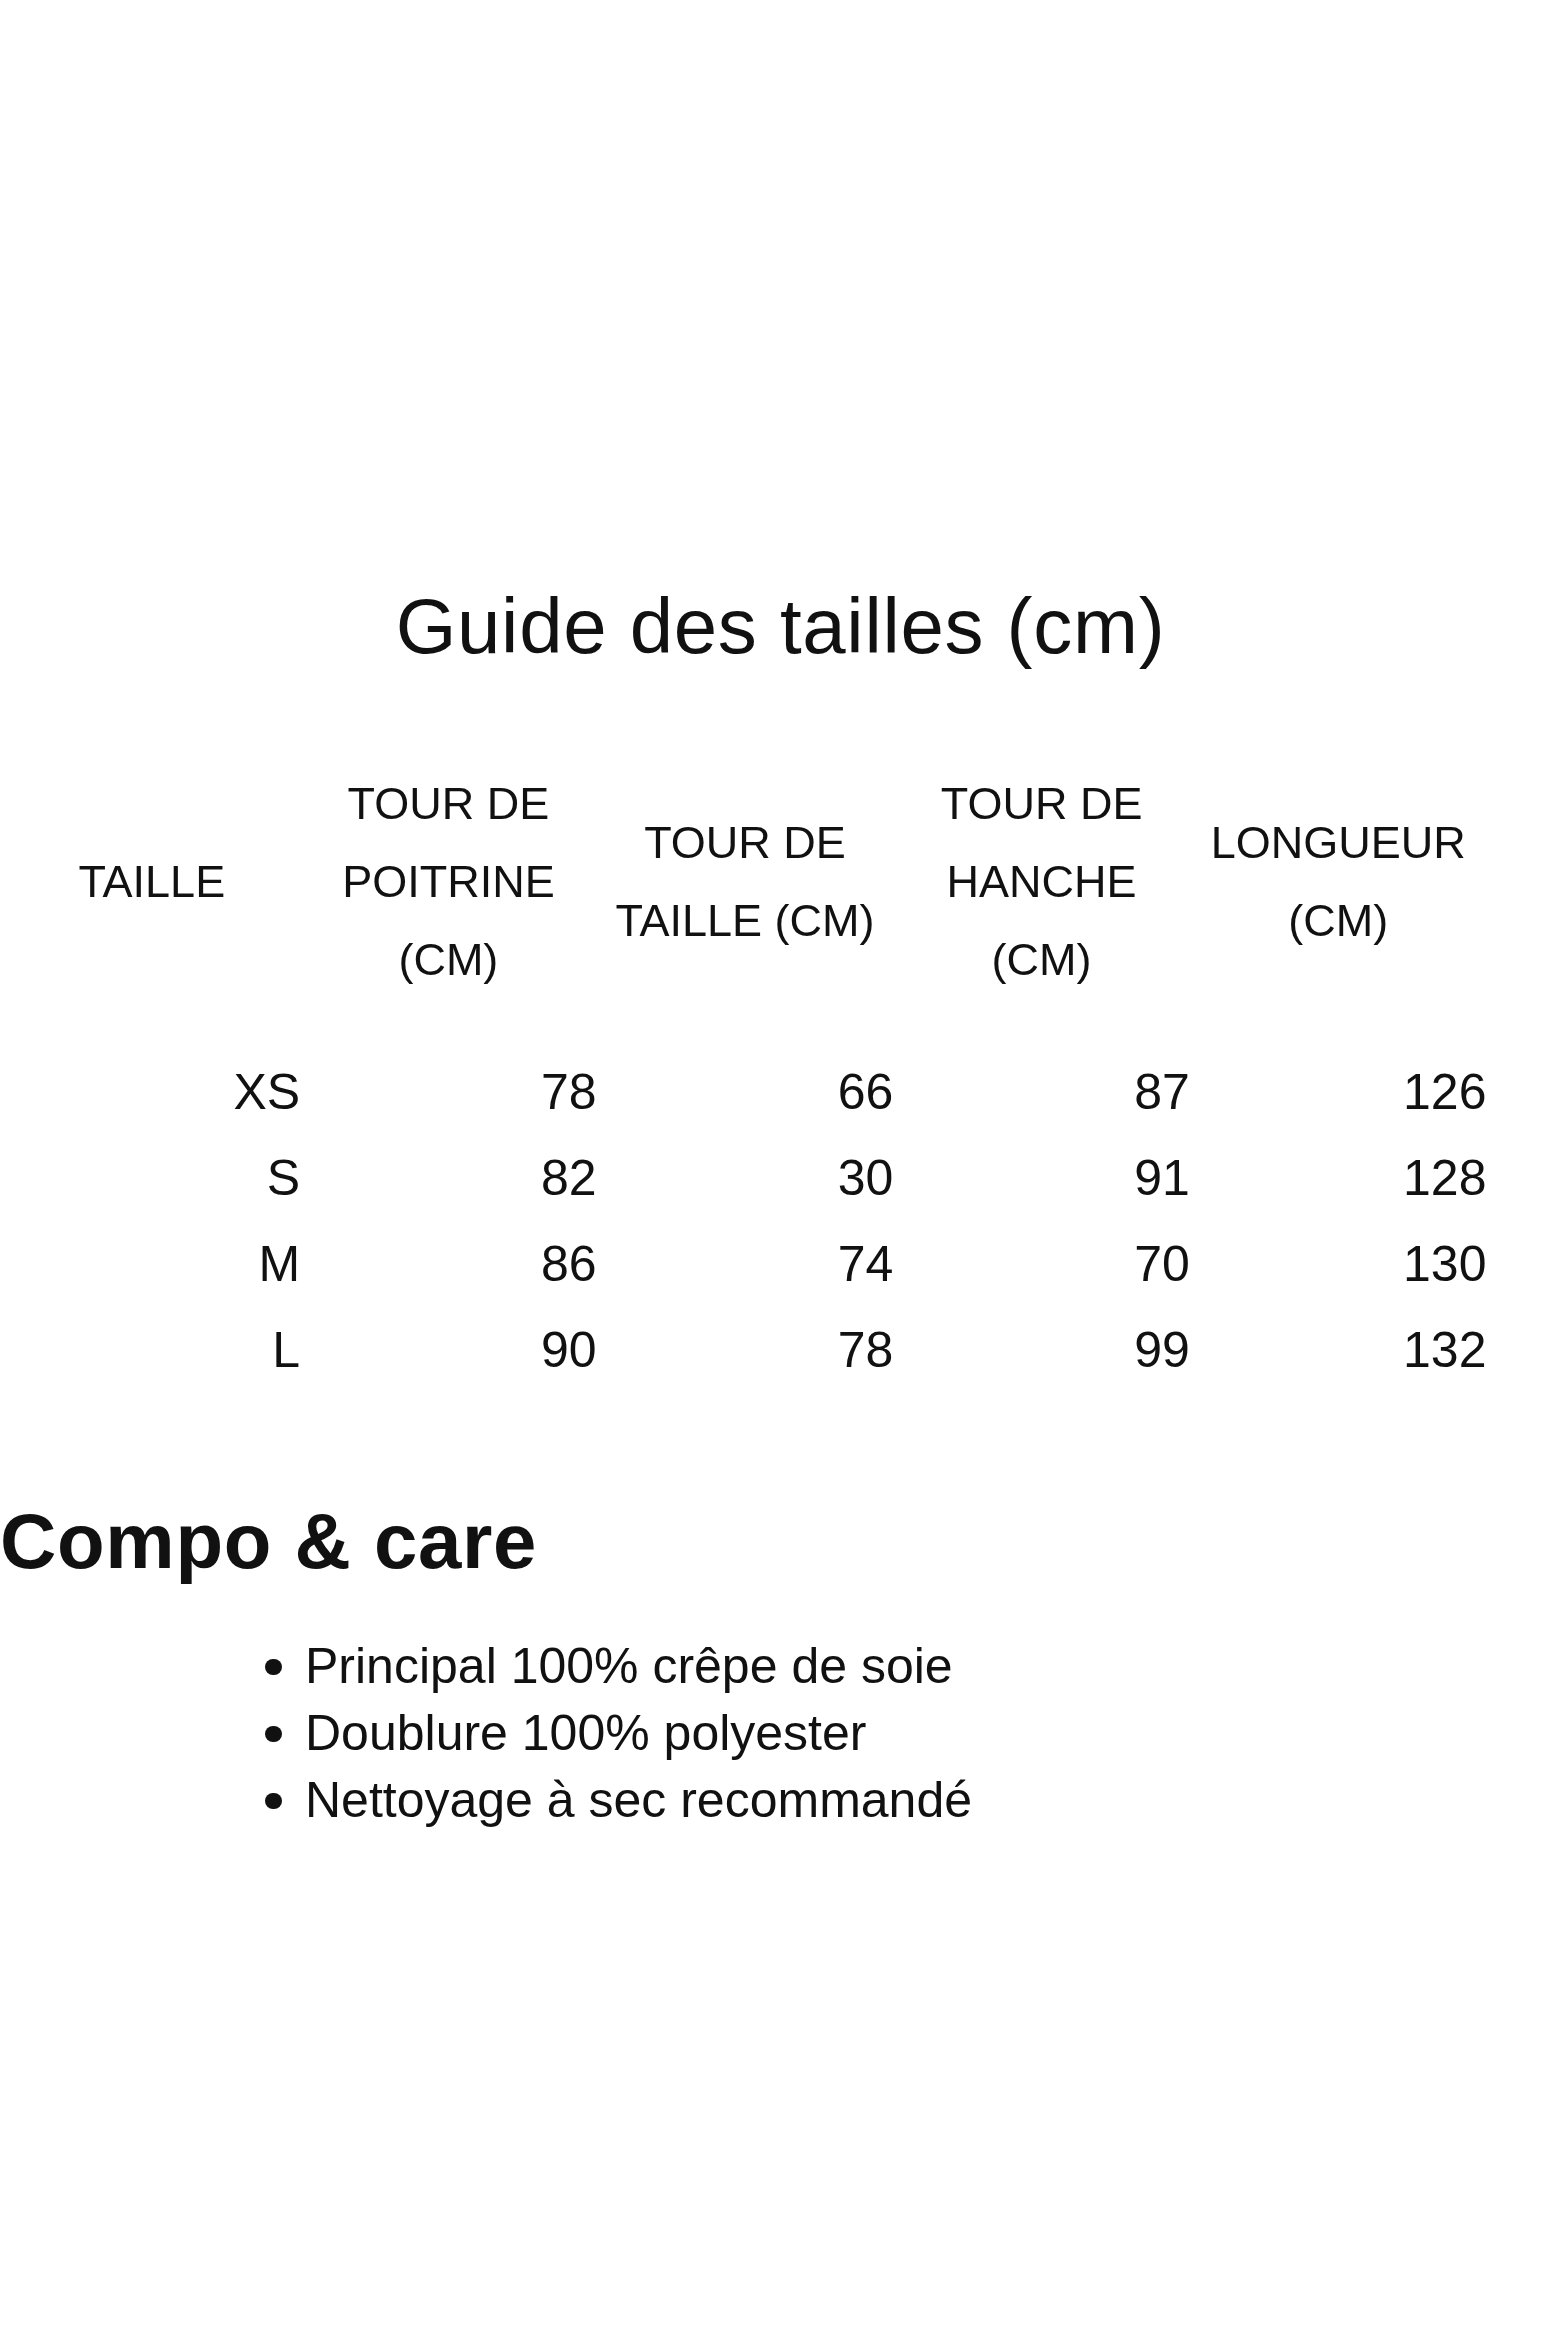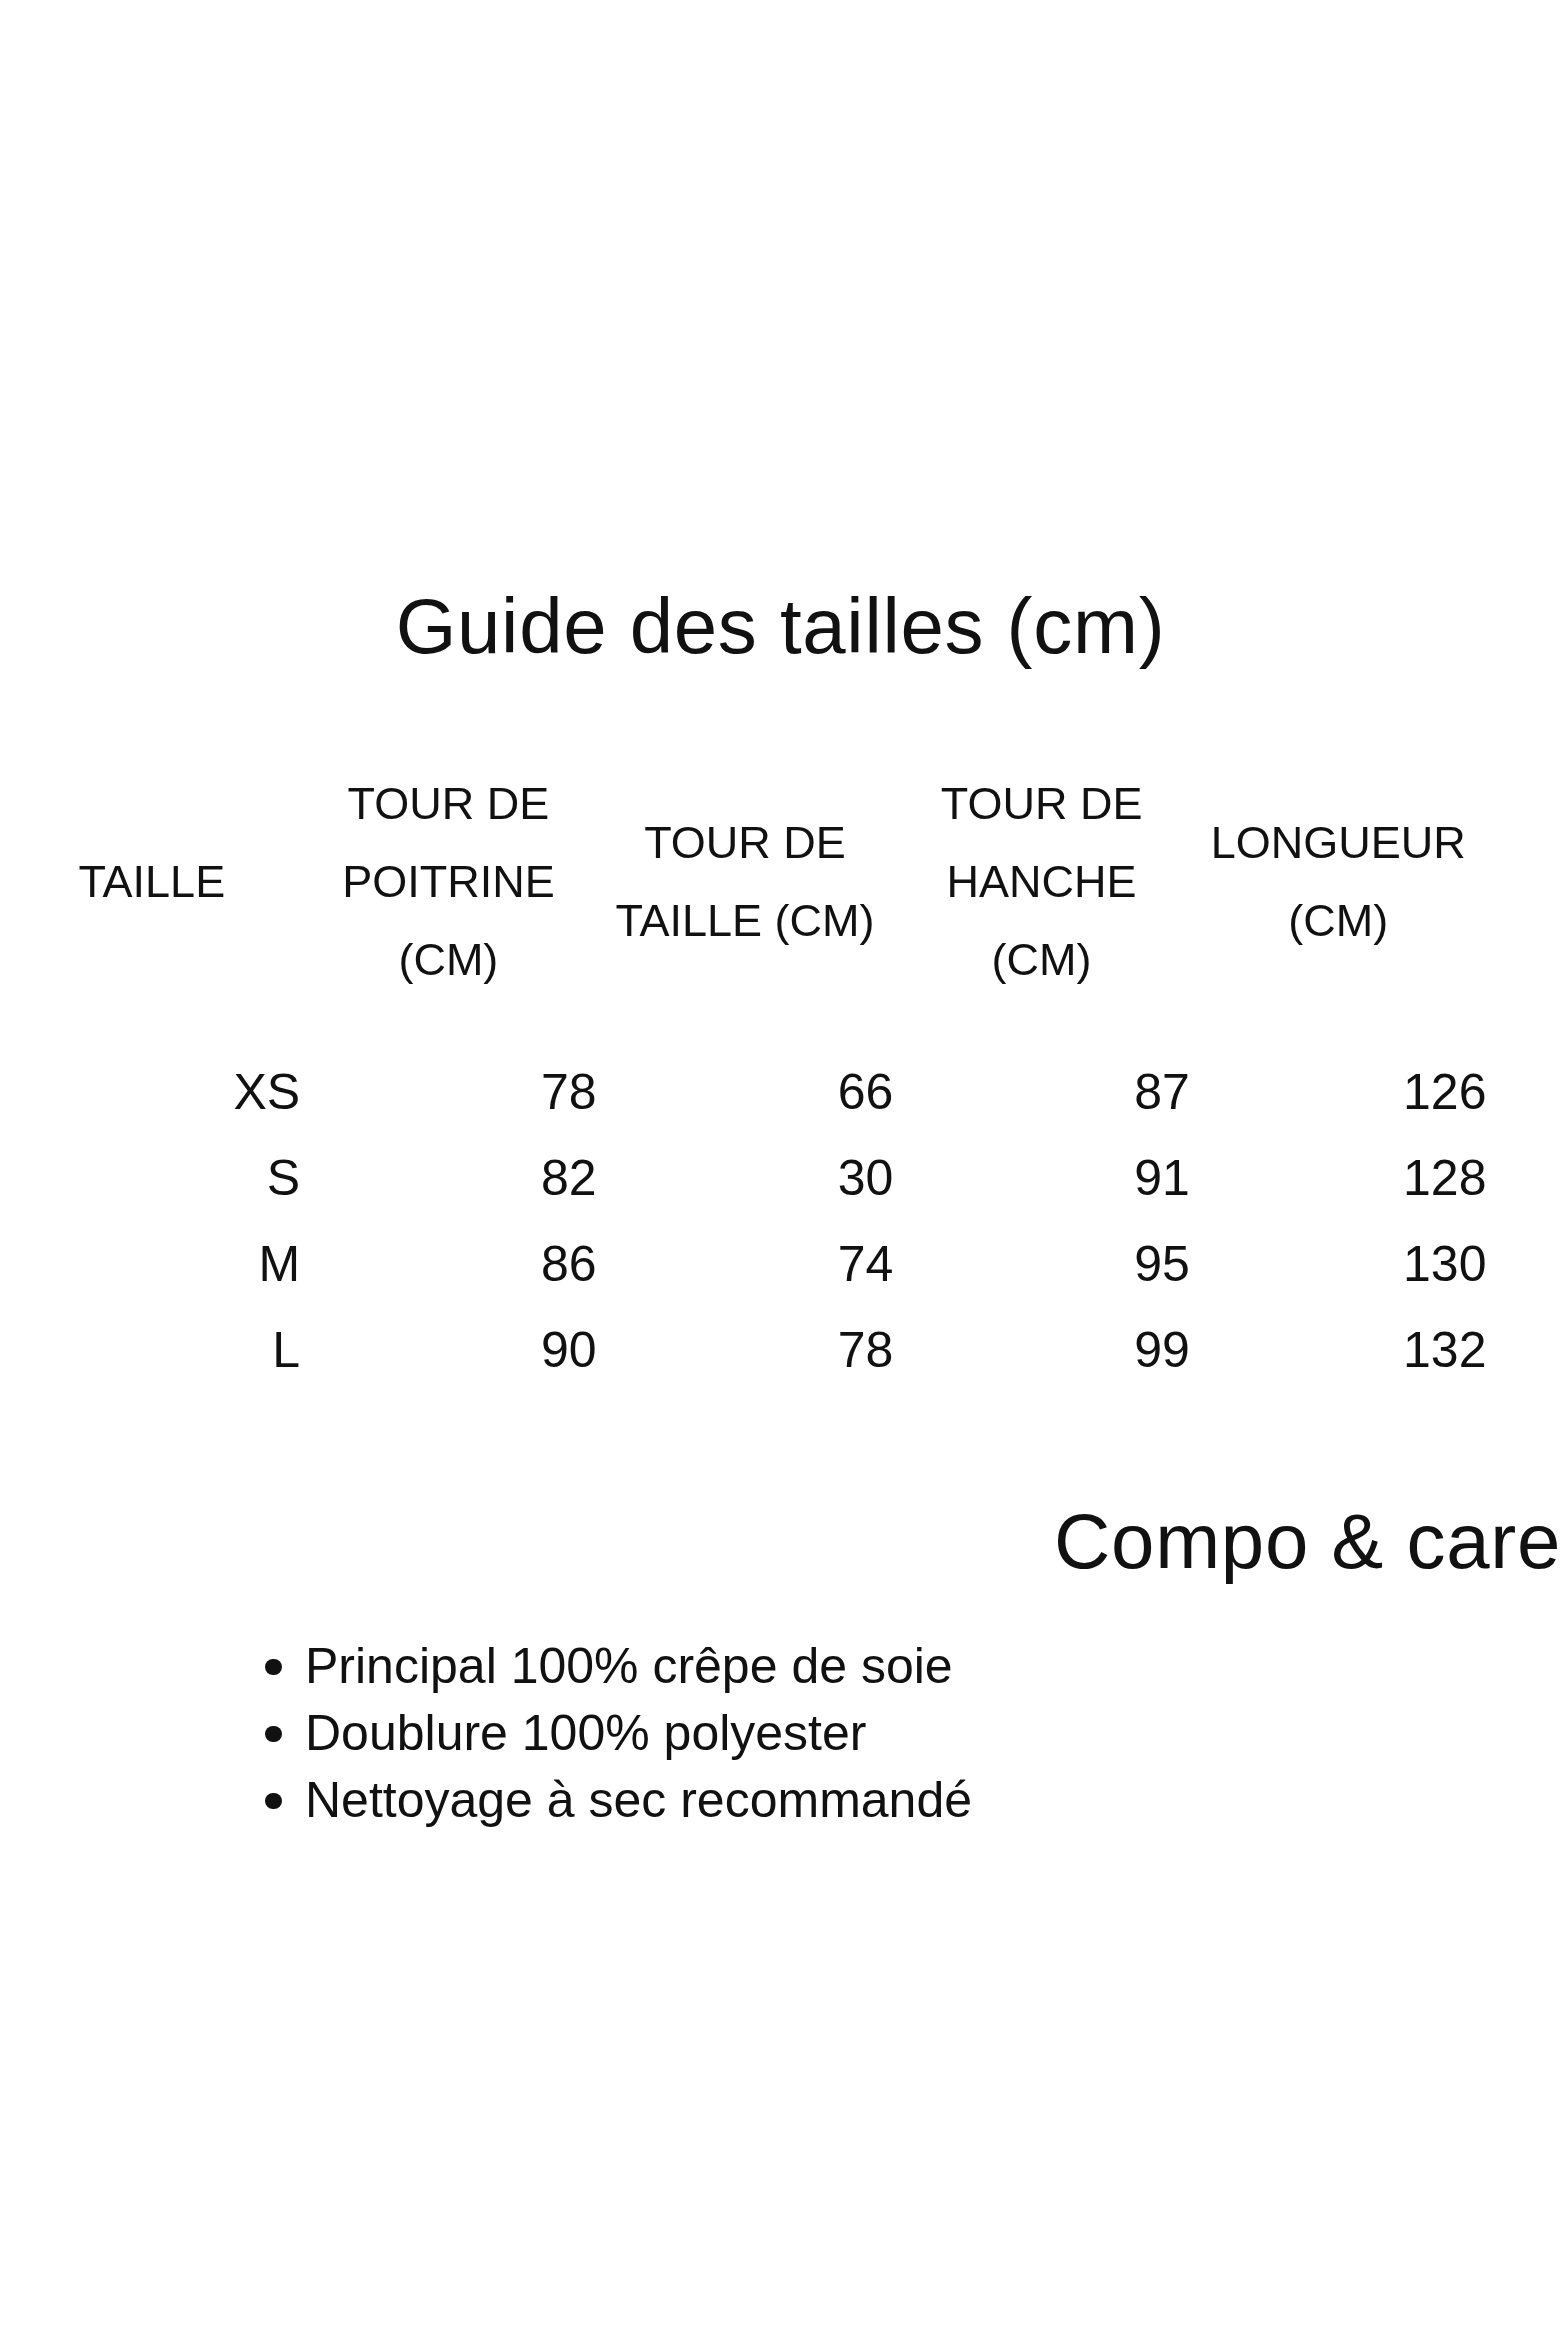--- a/index.html
+++ b/index.html
@@ -52,24 +52,24 @@
     font-size: 50px;
     font-weight: 400;
     text-align: right;
     vertical-align: middle;
     padding: 0;
     color: #111111;
   }
   h2.section-title {
     margin: 101px 0 0 0;
     font-size: 78px;
-    font-weight: 400;
+    font-weight: 700;
     line-height: 94px;
     letter-spacing: 0.7px;
-    text-align: right;
+    text-align: left;
     color: #111111;
   }
   ul.care-list {
     list-style: none;
     margin: 45px 0 0 261px;
     padding: 0;
   }
   ul.care-list li {
     position: relative;
     padding-left: 44px;
@@ -129,21 +129,21 @@
         <td>S</td>
         <td>82</td>
         <td>30</td>
         <td>91</td>
         <td>128</td>
       </tr>
       <tr>
         <td>M</td>
         <td>86</td>
         <td>74</td>
-        <td>95</td>
+        <td>70</td>
         <td>130</td>
       </tr>
       <tr>
         <td>L</td>
         <td>90</td>
         <td>78</td>
         <td>99</td>
         <td>132</td>
       </tr>
     </tbody>

